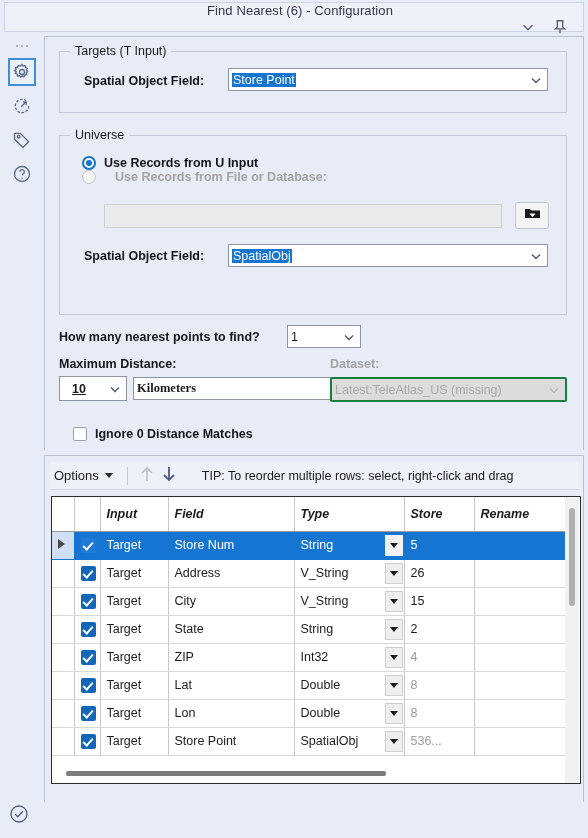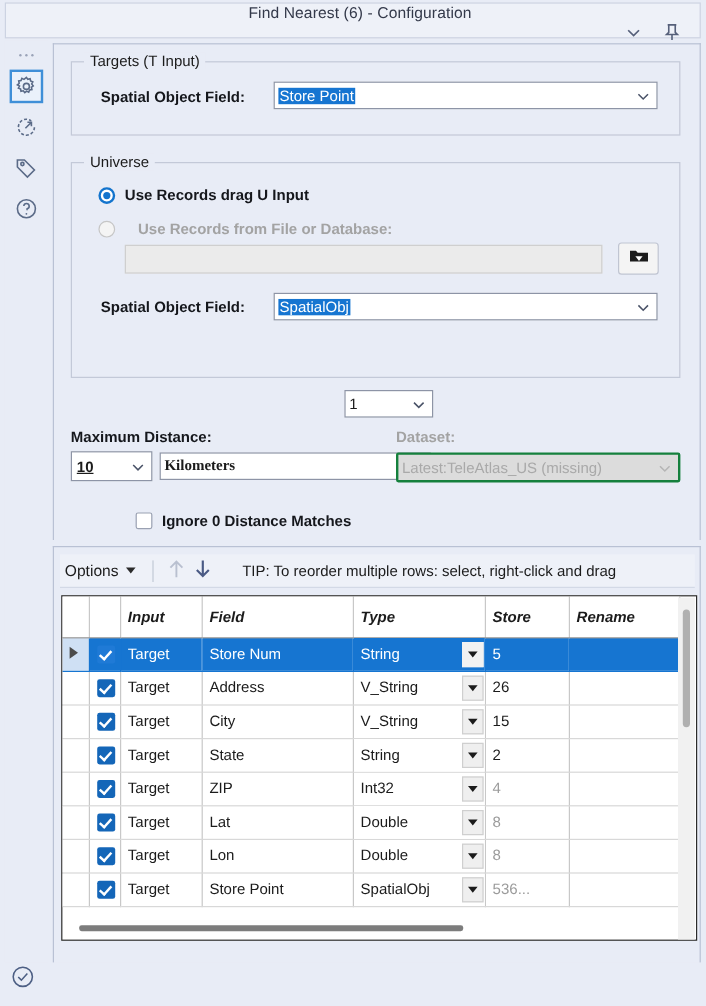--- a/index.html
+++ b/index.html
@@ -112,21 +112,21 @@
   }
   .combo.disabled .val { color: #a9a9a9; }
   .combo.disabled .chev { color: #b5b5b5; }
 
   .spin {
     position: absolute;
     background: #fff;
     border: 1px solid #8d94a6;
     display: flex; align-items: center;
   }
-  .spin .val { flex: 1; padding-left: 4px; font-size: 12.5px; font-weight: bold; text-decoration: underline; }
+  .spin .val { flex: 1; padding-left: 12px; font-size: 12.5px; font-weight: bold; text-decoration: underline; }
   .spin .chev { width: 22px; display: flex; align-items: center; justify-content: center; color: #4a5368; }
 
   
   .radio-row { position: absolute; display: flex; align-items: center; gap: 8px; }
   .radio {
     width: 14px; height: 14px; border-radius: 50%;
     border: 1px solid #9aa1b2; background: #fff;
     display: flex; align-items: center; justify-content: center;
   }
   .radio.on { border: 2px solid #1374cd; }
@@ -336,24 +336,24 @@
             </svg>
         </div>
       </div>
     </div>
 
     <div class="group" style="left:14px; top:98px; width:508px; height:180px;">
       <div class="group-title">Universe</div>
 
       <div class="radio-row" style="left:22px; top:20px;">
         <span class="radio on"></span>
-        <span class="radio-lbl">Use Records drag U Input</span>
-      </div>
-
-      <div class="radio-row" style="left:22px; top:48px;gap:19px;">
+        <span class="radio-lbl">Use Records from U Input</span>
+      </div>
+
+      <div class="radio-row" style="left:22px; top:34px;gap:19px;">
         <span class="radio dis"></span>
         <span class="radio-lbl dis">Use Records from File or Database:</span>
       </div>
 
       <div class="textbox" style="left:44px; top:68px; width:398px; height:24px;"></div>
       <div class="browse-btn" style="left:455px; top:66px; width:34px; height:27px;">
         <span>
           <svg width="17" height="14" viewBox="0 0 17 14" fill="#1b1b1b">
             <path d="M1 2h5l1.4 1.6H16V11H1z"></path>
             <path d="M5.5 6.5h6L8.5 10.5z" fill="#fff"></path>
@@ -365,20 +365,21 @@
       <div class="combo" style="left:168px; top:108px; width:320px; height:23px;">
         <div class="val"><span class="sel-text">SpatialObj</span></div>
         <div class="chev">
           <svg width="12" height="12" viewBox="0 0 12 12" fill="none" stroke="currentColor" stroke-width="1.3">
               <path d="M2 4.5L6 8.5L10 4.5"></path>
             </svg>
         </div>
       </div>
     </div>
 
+    <div class="lbl" style="position:absolute; left:14px; top:293px;">How many nearest points to find?</div>
     <div class="combo" style="left:242px; top:288px; width:74px; height:23px;">
       <div class="val">1</div>
       <div class="chev">
         <svg width="12" height="12" viewBox="0 0 12 12" fill="none" stroke="currentColor" stroke-width="1.3">
             <path d="M2 4.5L6 8.5L10 4.5"></path>
           </svg>
       </div>
     </div>
 
     <div class="lbl" style="position:absolute; left:14px; top:320px;">Maximum Distance:</div>
@@ -402,21 +403,21 @@
     <div class="lbl" style="position:absolute; left:285px; top:320px; color:#a3a3a3;">Dataset:</div>
     <div class="combo disabled" style="left:285px; top:340px; width:237px; height:25px; border-radius:2px;">
       <div class="val">Latest:TeleAtlas_US (missing)</div>
       <div class="chev">
         <svg width="12" height="12" viewBox="0 0 12 12" fill="none" stroke="currentColor" stroke-width="1.3">
             <path d="M2 4.5L6 8.5L10 4.5"></path>
           </svg>
       </div>
     </div>
 
-    <div class="checkrow" style="left:28px; top:390px;margin-left:40px;">
+    <div class="checkrow" style="left:28px; top:390px;">
       <span class="cbox"></span>
       <span class="cbox-lbl">Ignore 0 Distance Matches</span>
     </div>
   </div>
 
   <div class="lower">
 
     <div class="toolbar">
       <div class="options-btn">
         <span>Options</span>

